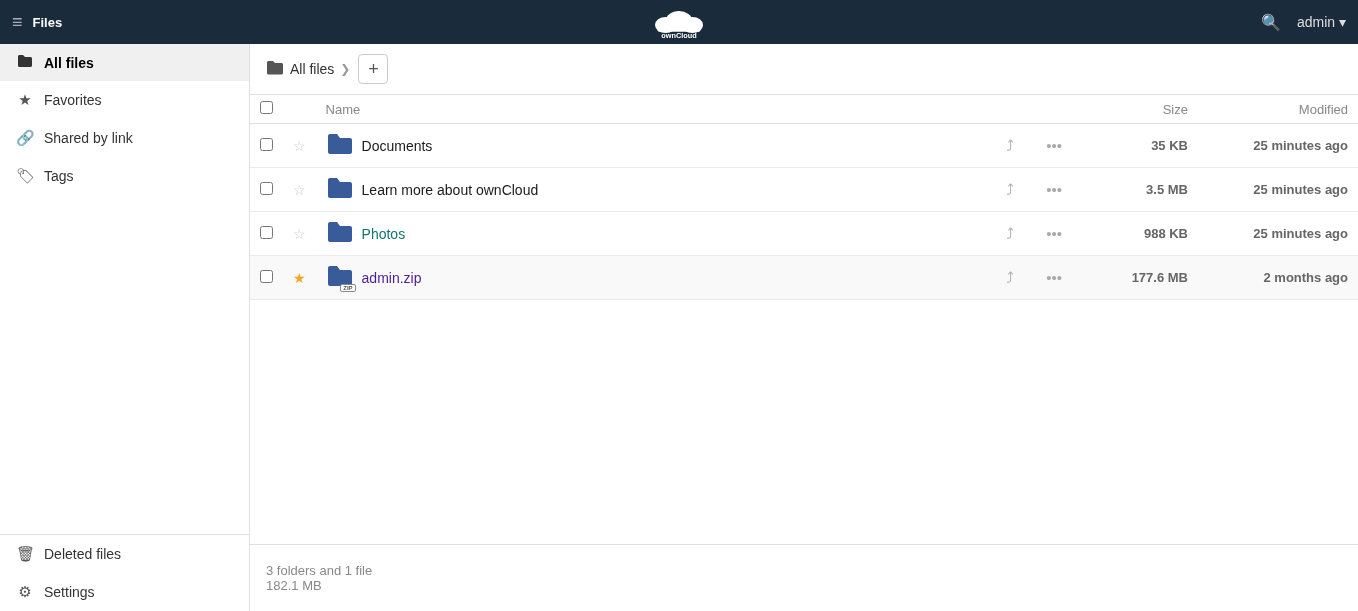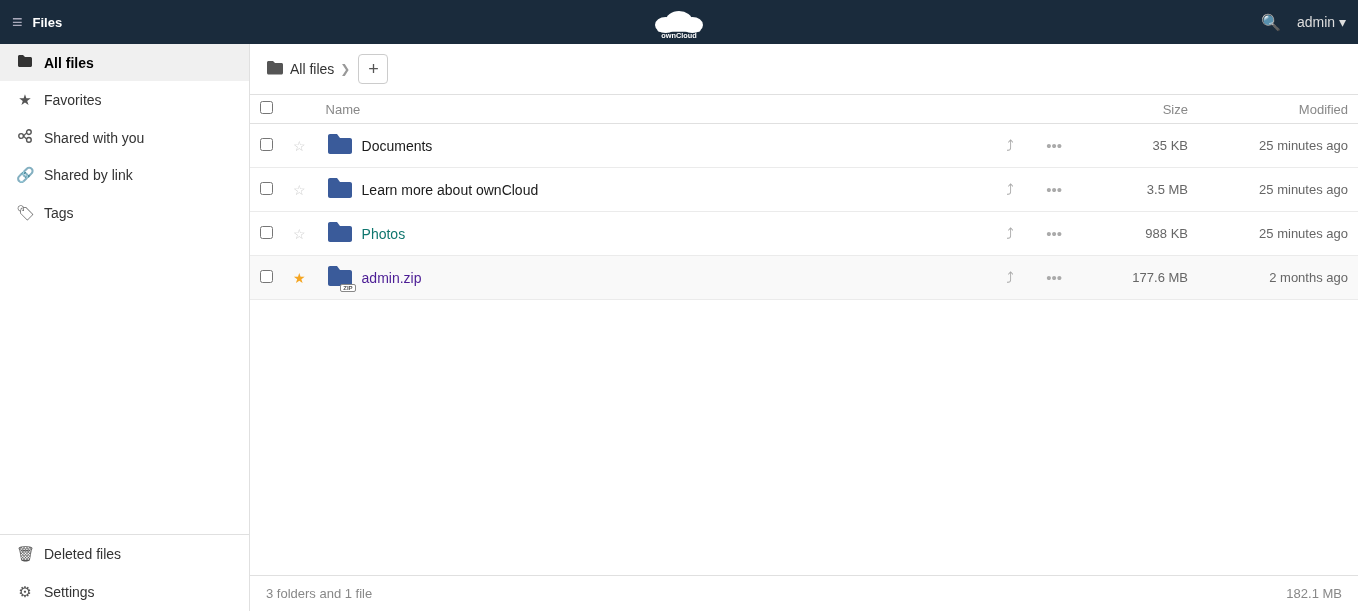--- a/index.html
+++ b/index.html
@@ -122,21 +122,21 @@
       padding: 6px 10px;
       color: #888;
       font-weight: normal;
       font-size: 13px;
       border-bottom: 1px solid #e0e0e0;
     }
     .file-table th.right { text-align: right; }
     .file-table tr.file-row { border-bottom: 1px solid #ebebeb; }
     .file-table tr.file-row.starred { background: #f9f9f9; }
     .file-table td { padding: 8px 10px; vertical-align: middle; }
-    .file-table td.right { text-align: right; color: #666; font-size: 13px; }
+    .file-table td.right { text-align: right; color: #666; font-size: 13px; font-weight: bold; }
 
     .file-name-cell {
       display: flex;
       align-items: center;
       gap: 8px;
       text-align: right;
     }
     .checkbox-cell { width: 30px; }
     .checkbox-cell input[type=checkbox] { cursor: pointer; }
     .star-cell { width: 24px; color: #ccc; cursor: pointer; font-size: 14px; }
@@ -150,26 +150,27 @@
       border: none;
       cursor: pointer;
       color: #aaa;
       font-size: 15px;
       padding: 2px 6px;
       border-radius: 3px;
     }
 
     .file-footer {
       border-top: 1px solid #e0e0e0;
-      padding: 10px 16px;
+      padding: 18px 16px;
       color: #888;
       font-size: 13px;
       display: flex;
       justify-content: space-between;
       flex-shrink: 0;
+      flex-direction: column;
     }
   </style>
 </head>
 <body>
 
 <div class="topnav">
   <div class="topnav-left">
     <span class="hamburger">≡</span>
     <span style="color:#fff;font-size:13px;font-weight:bold;">Files</span>
   </div>
@@ -199,32 +200,20 @@
       <span class="item-icon">
         <svg width="16" height="14" viewBox="0 0 16 14" fill="none" xmlns="http://www.w3.org/2000/svg">
           <path d="M1 2.5C1 1.67 1.67 1 2.5 1H6L8 3H13.5C14.33 3 15 3.67 15 4.5V11.5C15 12.33 14.33 13 13.5 13H2.5C1.67 13 1 12.33 1 11.5V2.5Z" fill="#333"></path>
         </svg>
       </span>
       <span>All files</span>
     </div>
     <div class="sidebar-item">
       <span class="item-icon">★</span>
       <span>Favorites</span>
-    </div>
-    <div class="sidebar-item">
-      <span class="item-icon">
-        <svg width="16" height="14" viewBox="0 0 20 18" fill="none" xmlns="http://www.w3.org/2000/svg">
-          <circle cx="15" cy="4" r="3" stroke="#555" stroke-width="1.8"></circle>
-          <circle cx="15" cy="14" r="3" stroke="#555" stroke-width="1.8"></circle>
-          <circle cx="5" cy="9" r="3" stroke="#555" stroke-width="1.8"></circle>
-          <line x1="8" y1="9" x2="12" y2="5" stroke="#555" stroke-width="1.5"></line>
-          <line x1="8" y1="9" x2="12" y2="13" stroke="#555" stroke-width="1.5"></line>
-        </svg>
-      </span>
-      <span>Shared with you</span>
     </div>
     <div class="sidebar-item">
       <span class="item-icon">🔗</span>
       <span>Shared by link</span>
     </div>
     <div class="sidebar-item">
       <span class="item-icon">🏷</span>
       <span>Tags</span>
     </div>
 

